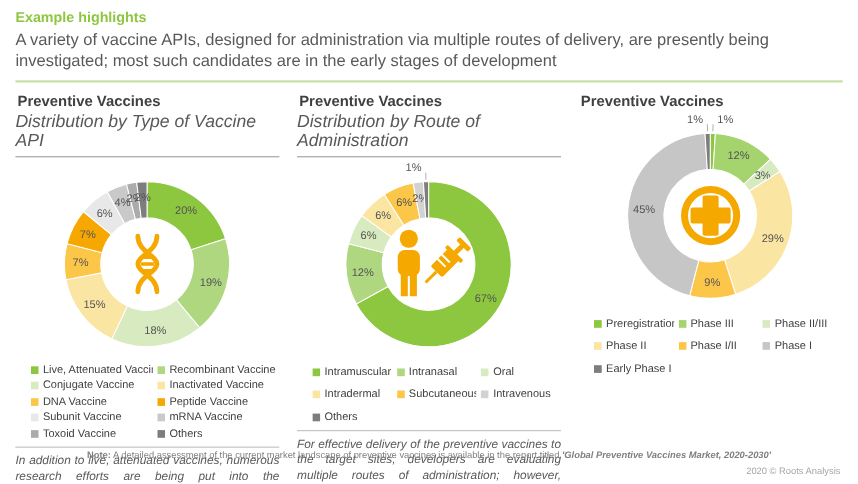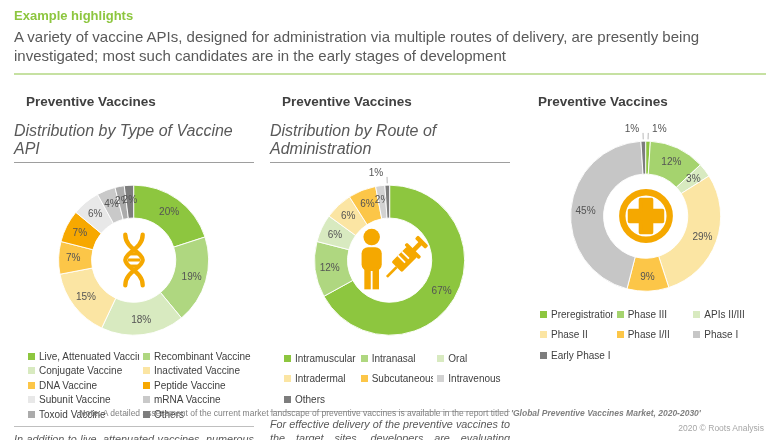--- a/index.html
+++ b/index.html
@@ -13,21 +13,21 @@
   .page { position:relative; width:780px; height:440px; padding:6px 14px 0 14px; }
 
   
   .eyebrow { font-size:13px; font-weight:bold; color:#8DC63F; margin:2px 0 5px 0; }
   .headline { font-size:15px; line-height:1.25; color:#595959; max-width:720px; }
   .header-rule { border:none; border-top:2px solid #C6E1A2; margin:7px 0 7px 0; }
 
   
   .panels { display:flex; gap:16px; }
   .panel { flex:1 1 0; min-width:0; display:flex; flex-direction:column; }
-  .panel-title { font-size:13.5px; font-weight:bold; color:#404040; margin:12px; }
+  .panel-title { font-size:13.5px; font-weight:bold; color:#404040; margin:2px; }
   .panel-subtitle {
     font-size:16px; font-style:italic; color:#595959;
     padding:1px 0 4px 0; border-bottom:1px solid #9e9e9e; margin-bottom:2px;
   }
   .chart-wrap { position:relative; height:183px; display:flex; justify-content:center; align-items:center; }
   .chart-wrap svg.donut { height:100%; width:auto; display:block; }
   .center-icon {
     position:absolute; left:50%; top:52%; transform:translate(-50%,-50%);
     display:flex; align-items:center; justify-content:center; z-index:2;
   }
@@ -249,21 +249,21 @@
           <div class="legend-item">
             <span class="swatch" style="background: rgb(141, 198, 63);"></span>
             <span>Preregistration</span>
           </div>
           <div class="legend-item">
             <span class="swatch" style="background: rgb(165, 211, 110);"></span>
             <span>Phase III</span>
           </div>
           <div class="legend-item">
             <span class="swatch" style="background: rgb(216, 234, 192);"></span>
-            <span>APIs II/III</span>
+            <span>Phase II/III</span>
           </div>
           <div class="legend-item">
             <span class="swatch" style="background: rgb(251, 229, 163);"></span>
             <span>Phase II</span>
           </div>
           <div class="legend-item">
             <span class="swatch" style="background: rgb(252, 198, 72);"></span>
             <span>Phase I/II</span>
           </div>
           <div class="legend-item">

